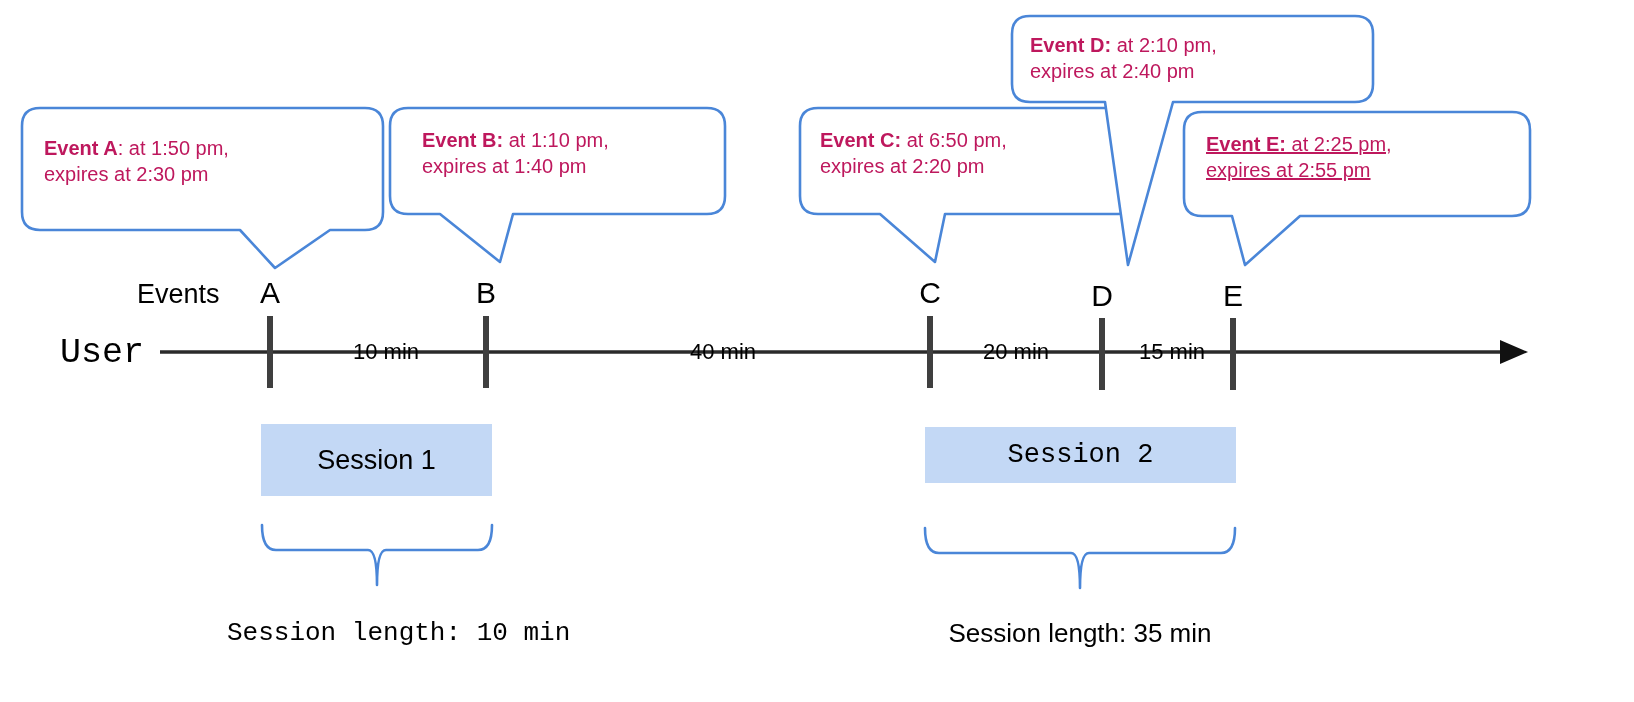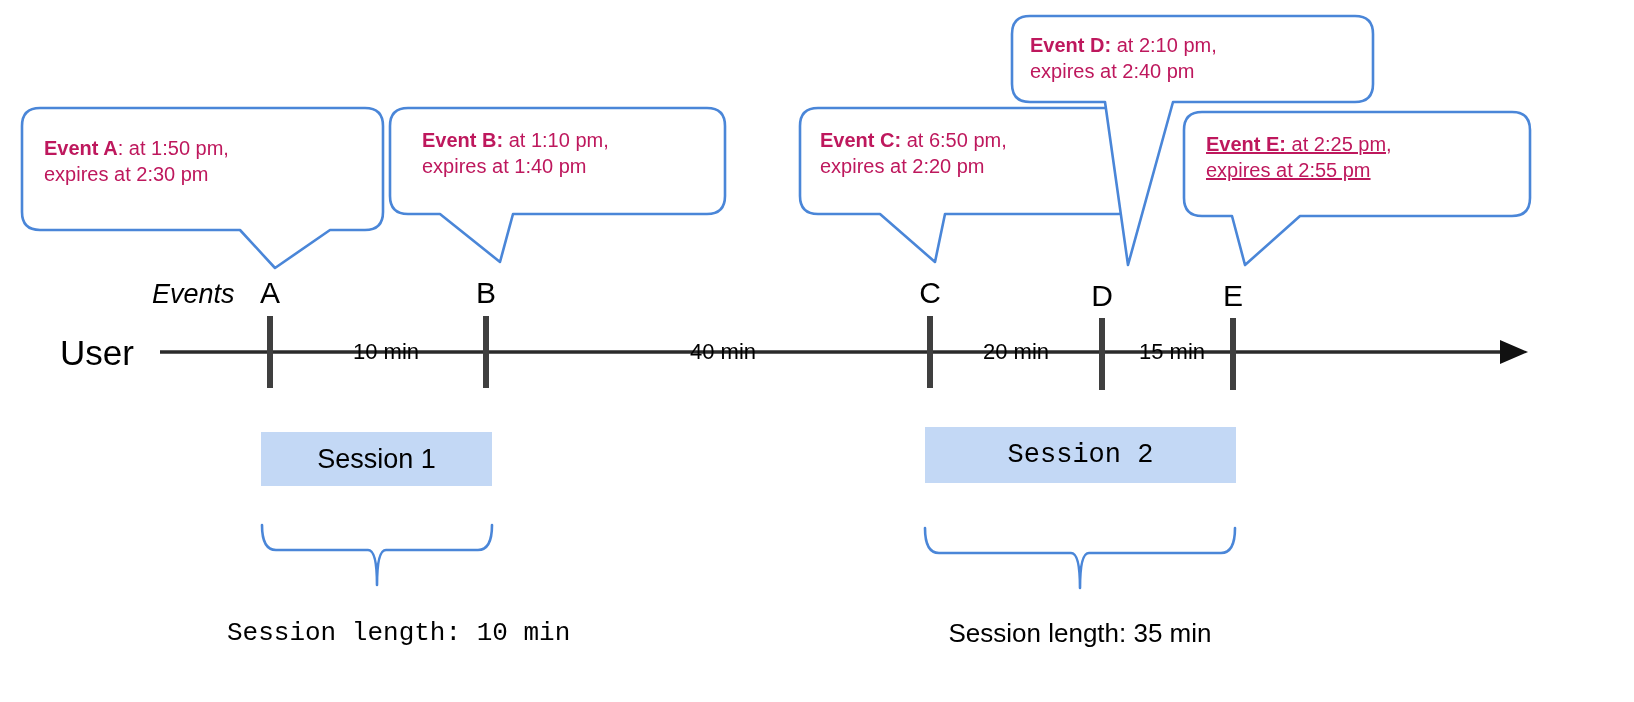--- a/index.html
+++ b/index.html
@@ -165,36 +165,36 @@
   <div class="callout-text" style="left:1030px; top:32px;">
     <div><b>Event D:</b><span> at 2:10 pm,</span></div>
     <div>expires at 2:40 pm</div>
   </div>
 
   <div class="callout-text" style="left:1206px; top:131px;text-decoration:underline;">
     <div><b>Event E:</b><span> at 2:25 pm,</span></div>
     <div>expires at 2:55 pm</div>
   </div>
 
-  <div class="events-label" style="left:152px; top:279px;font-style:italic;">Events</div>
-
-  <div class="axis-label" style="left:60px; top:333px;">User</div>
+  <div class="events-label" style="left:137px; top:279px;">Events</div>
+
+  <div class="axis-label" style="left:60px; top:333px;font-family:Liberation Mono, monospace;">User</div>
 
   <div class="event-letter" style="left:250px; top:276px; width:40px;">A</div>
   <div class="event-letter" style="left:466px; top:276px; width:40px;">B</div>
   <div class="event-letter" style="left:910px; top:276px; width:40px;">C</div>
   <div class="event-letter" style="left:1082px; top:279px; width:40px;">D</div>
   <div class="event-letter" style="left:1213px; top:279px; width:40px;">E</div>
 
   <div class="gap-label" style="left:328px; top:292px; width:116px;">10 min</div>
   <div class="gap-label" style="left:665px; top:292px; width:116px;">40 min</div>
   <div class="gap-label" style="left:958px; top:292px; width:116px;">20 min</div>
   <div class="gap-label" style="left:1124px; top:292px; width:96px;">15 min</div>
 
-  <div class="session-box" style="left:261px; top:424px; width:231px; height:54px;margin-top:8px;">
+  <div class="session-box" style="left:261px; top:424px; width:231px; height:72px;">
     <span>Session 1</span>
   </div>
 
   <div class="session-box" style="left:925px; top:427px; width:311px; height:56px;font-family:Liberation Mono, monospace;">
     <span>Session 2</span>
   </div>
 
   <div class="session-len" style="left:227px; top:618px; width:300px;font-family:Liberation Mono, monospace;">Session length: 10 min</div>
 
   <div class="session-len" style="left:930px; top:618px; width:300px;text-align:center;">Session length: 35 min</div>

